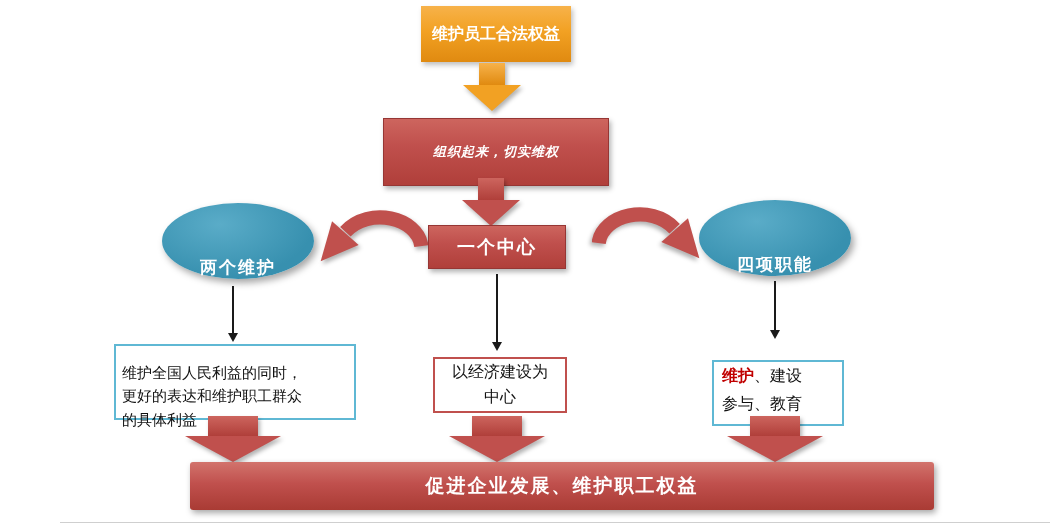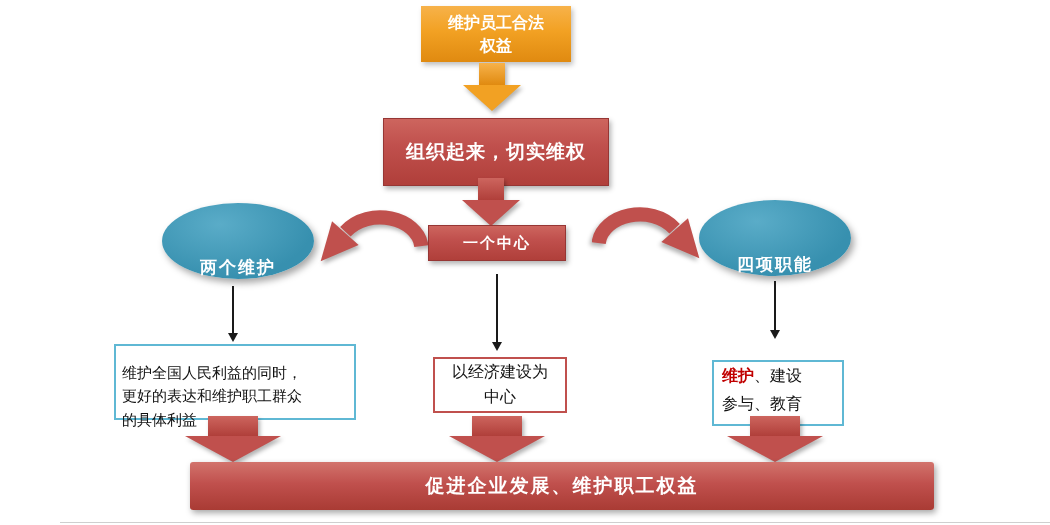--- a/index.html
+++ b/index.html
@@ -11,35 +11,35 @@
     overflow: hidden;
     font-family: "Liberation Sans", "DejaVu Sans", sans-serif;
   }
   .shape { position: absolute; box-sizing: border-box; }
 
   
   .top-box {
     left: 421px; top: 6px; width: 150px; height: 56px;
     background: linear-gradient(180deg, #f7b24a 0%, var(--orange) 45%, var(--orange_dark) 100%);
     color: #fff; font-weight: bold; font-size: 16px; line-height: 1.45;
-    display: flex; flex-direction: column; align-items: center; justify-content: center;
+    display: flex; flex-direction: row; align-items: center; justify-content: center;
     text-align: center;
     box-shadow: 2px 3px 5px rgba(0,0,0,.25);
   }
 
   
   .red-box {
     background: linear-gradient(180deg, #cd655e 0%, var(--red) 40%, var(--red_deep) 100%);
     border: 1px solid var(--red_border);
     color: #fff; font-weight: bold;
     display: flex; align-items: center; justify-content: center;
     box-shadow: 2px 3px 5px rgba(0,0,0,.3);
   }
-  .organize-box { left: 383px; top: 118px; width: 226px; height: 68px; font-size: 19px; letter-spacing: 1px; }
-  .center-box   { left: 428px; top: 225px; width: 138px; height: 36px; font-size: 15px; letter-spacing: 2px; text-align: right; }
+  .organize-box { left: 383px; top: 118px; width: 226px; height: 68px; font-size: 13px; letter-spacing: 1px; font-style: italic; }
+  .center-box   { left: 428px; top: 225px; width: 138px; height: 44px; font-size: 18px; letter-spacing: 2px; text-align: right; }
 
   
   .ellipse {
     border-radius: 50%;
     background: radial-gradient(ellipse at 38% 28%, var(--teal_grad_top) 0%, var(--teal) 70%);
     color: #fff; font-weight: bold; font-size: 17px; letter-spacing: 2px;
     display: flex; align-items: flex-end; justify-content: center;
     box-shadow: 3px 4px 7px rgba(0,0,0,.35);
   }
   .left-ellipse  { left: 162px; top: 203px; width: 152px; height: 76px; }

